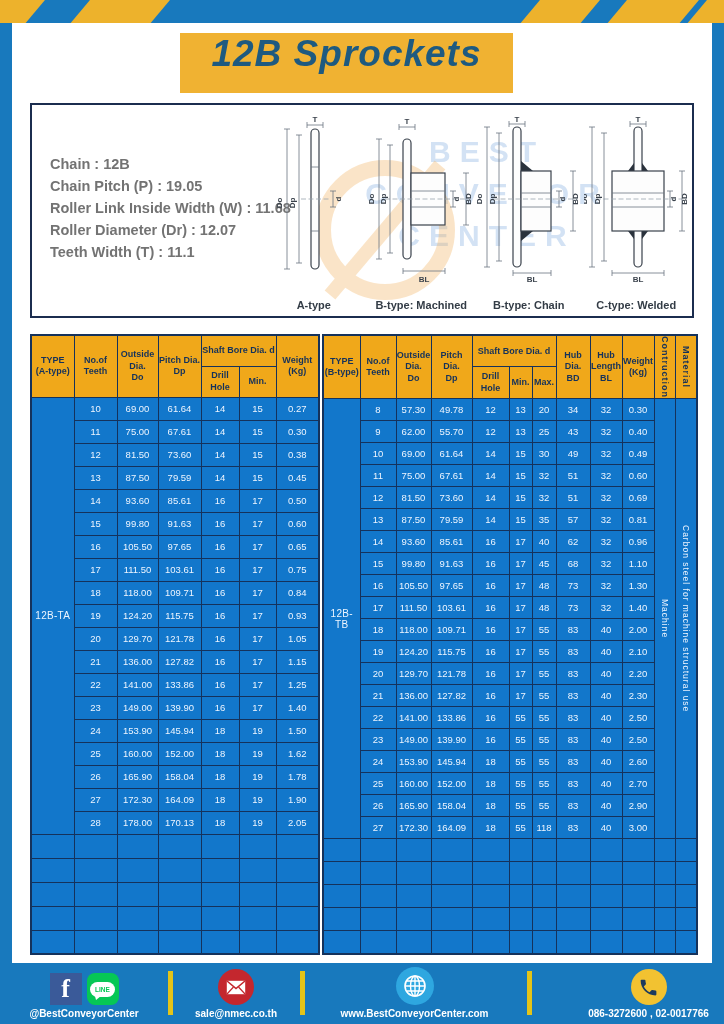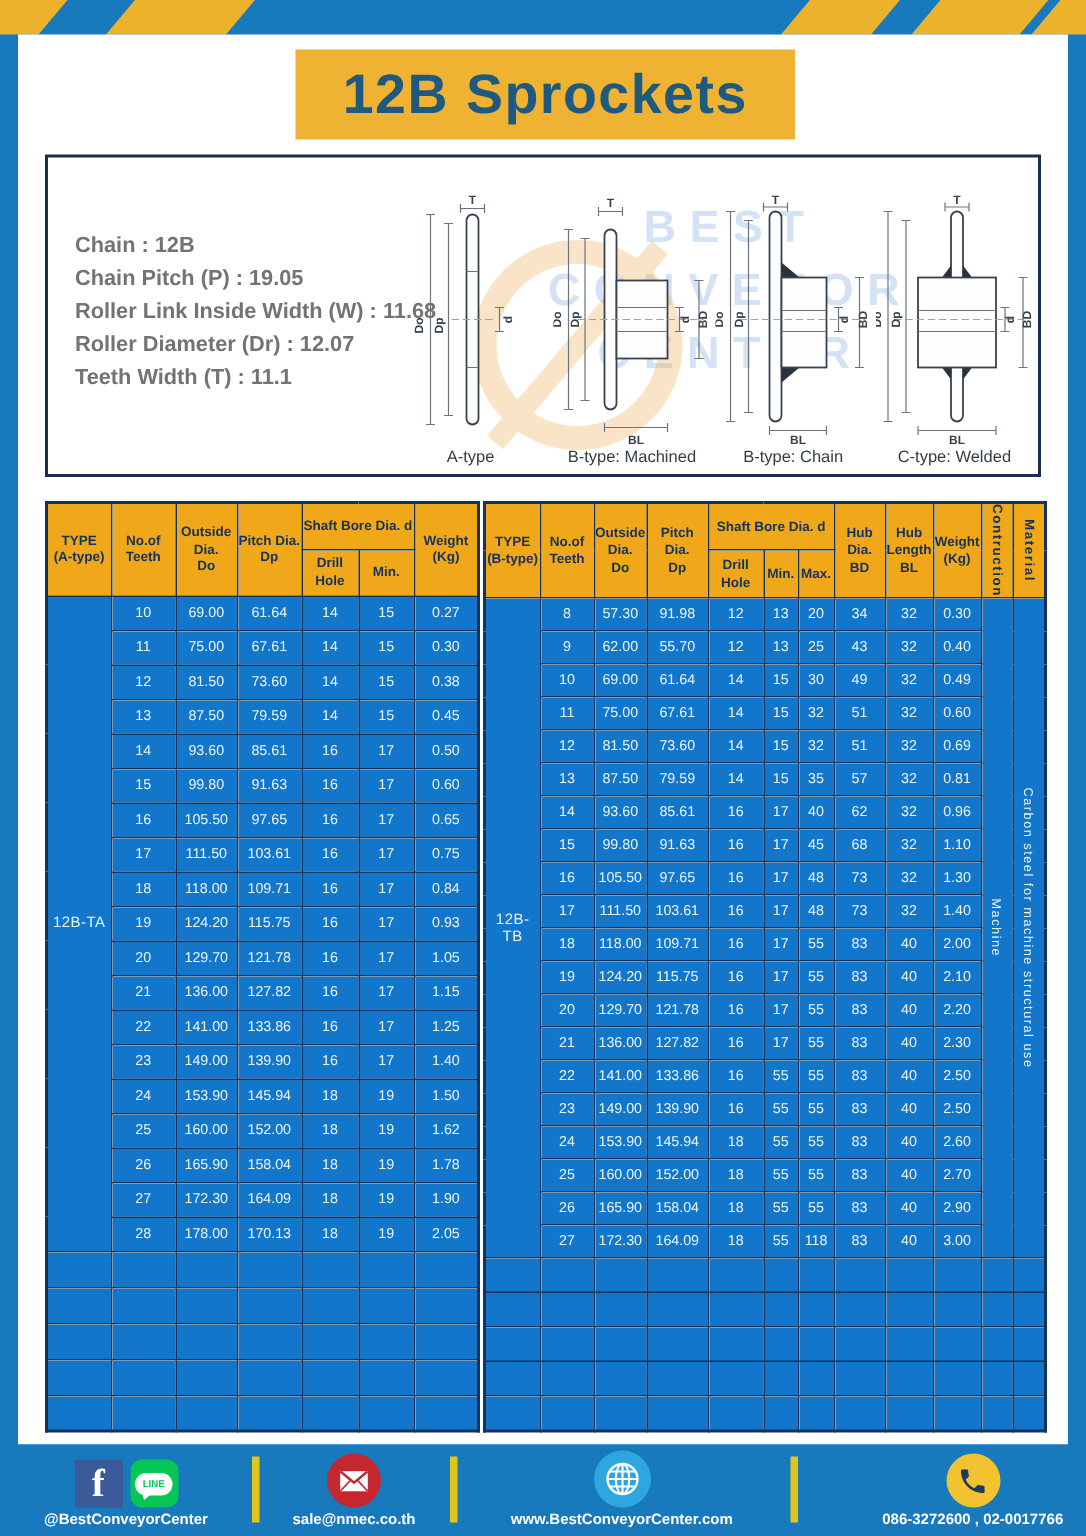--- a/index.html
+++ b/index.html
@@ -7,35 +7,35 @@
     width:724px;height:1024px;position:relative;overflow:hidden;
     background:#1879bd;
     font-family:"Liberation Sans",sans-serif;
   }
   
   .top-band{position:absolute;top:0;left:0;width:724px;height:23px;background:#1879bd;overflow:hidden;}
   .stripe{position:absolute;top:-6px;height:36px;background:#edb22c;transform:skewX(-40deg);transform-origin:top left;}
   
   .page{position:absolute;left:12px;top:23px;width:700px;height:940px;background:#ffffff;}
   
-  .banner{position:absolute;left:185px;top:10px;width:333px;height:60px;background:#f0b232;
-          display:flex;align-items:center;justify-content:center;}
+  .banner{position:absolute;left:168px;top:10px;width:333px;height:60px;background:#f0b232;
+          display:flex;align-items:flex-start;justify-content:center;font-style:italic;}
   .banner .title{font-size:37px;font-weight:bold;color:#1e5a80;letter-spacing:1px;margin:0;}
   
   .spec-box{position:absolute;left:18px;top:80px;width:664px;height:215px;background:#fff;
             border:2px solid #1b2d4f;box-sizing:border-box;}
   .spec-lines{position:absolute;left:18px;top:48px;color:#737373;font-weight:bold;font-size:14.5px;line-height:22px;white-space:pre-line;}
   .watermark{position:absolute;left:250px;top:26px;width:410px;text-align:center;
              font-size:30px;font-weight:bold;letter-spacing:9px;line-height:42px;
              color:rgba(140,180,225,0.38);white-space:pre-line;pointer-events:none;}
   .wm-blob{position:absolute;left:268px;top:30px;opacity:.33;pointer-events:none;}
   .drawings{position:absolute;left:228px;top:8px;width:430px;height:200px;display:flex;}
   .draw-slot{flex:1;display:flex;flex-direction:column;align-items:center;justify-content:flex-end;}
   .draw-slot svg{display:block;}
-  .caption{font-size:11px;font-weight:normal;color:#333c46;margin-top:2px;margin-bottom:2px;white-space:nowrap;}
+  .caption{font-size:11px;font-weight:bold;color:#333c46;margin-top:16px;margin-bottom:2px;white-space:nowrap;}
   .dsvg text{font-size:8px;fill:#3a424c;font-weight:bold;}
   .dim{stroke:#6a7480;stroke-width:0.8;fill:none;}
   .cl{stroke:#9aa4ae;stroke-width:0.8;stroke-dasharray:5 2.5;fill:none;}
   .plate{fill:#fdfdfd;stroke:#3a424c;stroke-width:1.2;}
   .weld{fill:#2a323c;stroke:none;}
   
   table{border-collapse:collapse;table-layout:fixed;position:absolute;border:2px solid #15325b;}
   #left-table{left:18px;top:311px;width:288px;}
   #right-table{left:310px;top:311px;width:374px;}
   th,td{border:1.5px solid #15325b;padding:0;text-align:center;vertical-align:middle;overflow:hidden;}
@@ -465,21 +465,21 @@
         <th>Drill Hole</th>
         <th>Min.</th>
         <th>Max.</th>
       </tr>
     </thead>
     <tbody id="right-tbody">
         <tr class="data-row">
           <td rowspan="20" class="type-cell">12B-TB</td>
           <td>8</td>
           <td>57.30</td>
-          <td>91.98</td>
+          <td>49.78</td>
           <td>12</td>
           <td>13</td>
           <td>20</td>
           <td>34</td>
           <td>32</td>
           <td>0.30</td>
           <td rowspan="20" class="v-cell">Machine</td>
           <td rowspan="20" class="v-cell">Carbon steel for machine structural use</td>
         </tr>
         <tr class="data-row">

